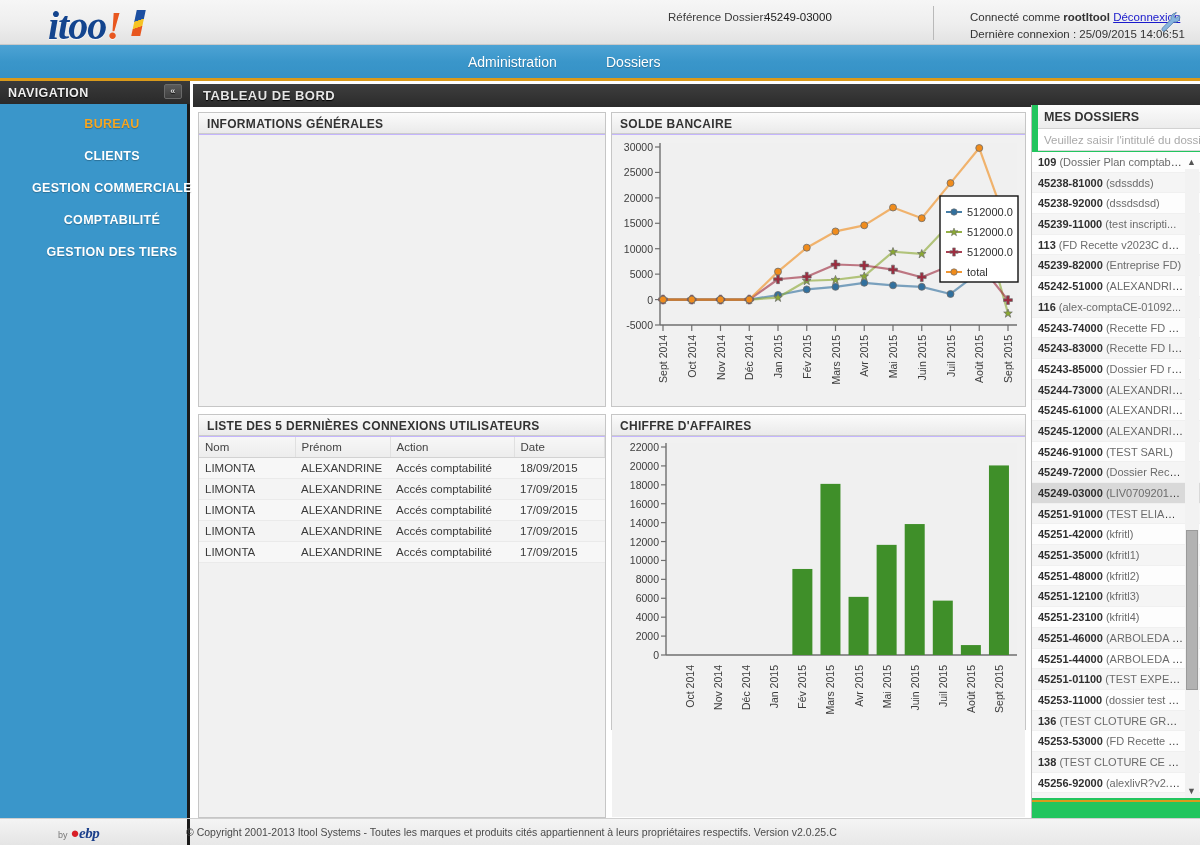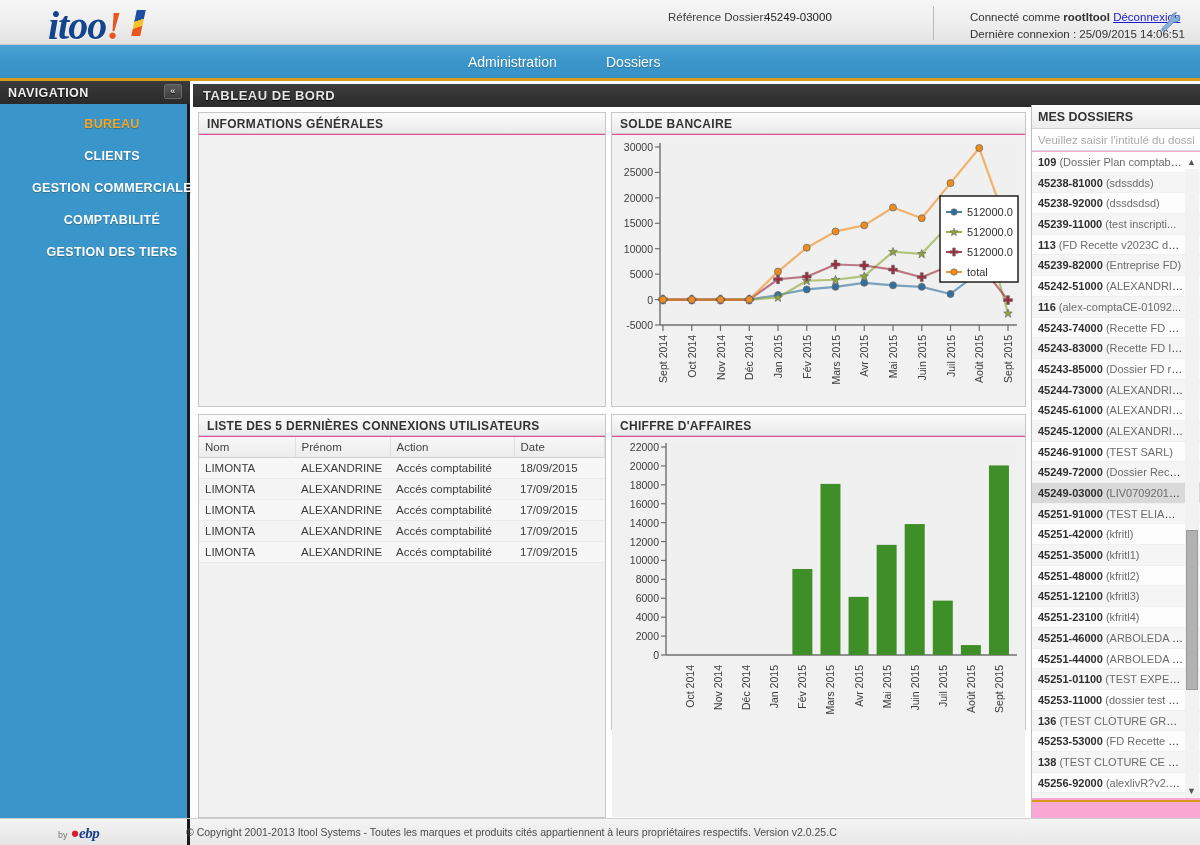--- a/index.html
+++ b/index.html
@@ -115,21 +115,21 @@
   .mainwrap { position:absolute; left:193px; top:84px; width:1007px; height:734px; }
   .page-title-bar {
     position:absolute; left:0; top:0; width:1007px; height:23px;
     background: linear-gradient(to bottom,#3e3e3e,#2b2b2b);
     color:#e6e6e6; font-weight:bold; font-size:13px; letter-spacing:.5px;
     padding:4px 0 0 10px; text-shadow:0 1px 1px #000;
   }
   .content { position:absolute; left:0; top:23px; width:1007px; height:711px; background:#ffffff; }
 
   
-  .panel { position:absolute; background:#ec4899; border:1px solid #c6c6c6; }
+  .panel { position:absolute; background:#c4b5fd; border:1px solid #c6c6c6; }
   .panel-head {
     height:21px; background: linear-gradient(to bottom,#fbfbfb,#eaeaea);
     border-bottom:1px solid #cccccc;
     font-weight:bold; font-size:12px; color:#333; letter-spacing:.3px;
     padding:4px 0 0 8px;
   }
   .panel-body { position:absolute; left:0; top:22px; right:0; bottom:0; background:#f1f1f1; }
 
   #panel-infos   { left:5px;   top:5px;   width:408px; height:295px; }
   #panel-conx    { left:5px;   top:307px; width:408px; height:404px; }
@@ -152,21 +152,21 @@
   table.conx tr.alt td { background:#f4f4f4; }
   .col-nom{width:96px}.col-prenom{width:95px}.col-action{width:124px}
 
   
   .chart-area { position:absolute; left:0; top:0; width:100%; height:100%; background:#f1f1f1; }
   .chart-area svg { display:block; }
 
   
   .dossiers {
     position:absolute; left:1031px; top:105px; width:169px; height:713px;
-    background:#f9a8d4; border-left:1px solid #bdbdbd;
+    background:#22c55e; border-left:1px solid #bdbdbd;padding-left:6px;
   }
   .dossiers-head {
     height:24px; background: linear-gradient(to bottom,#fbfbfb,#ececec);
     border-bottom:1px solid #d2d2d2;
     font-weight:bold; font-size:12.5px; color:#333; padding:5px 0 0 6px;
   }
   .dossier-search {
     display:block; width:169px; height:22px; border:0; border-bottom:1px solid #d8d8d8;
     padding:0 6px; font-size:11.5px; color:#333; background:#ffffff;
     font-family:"Liberation Sans", sans-serif; outline:none;

